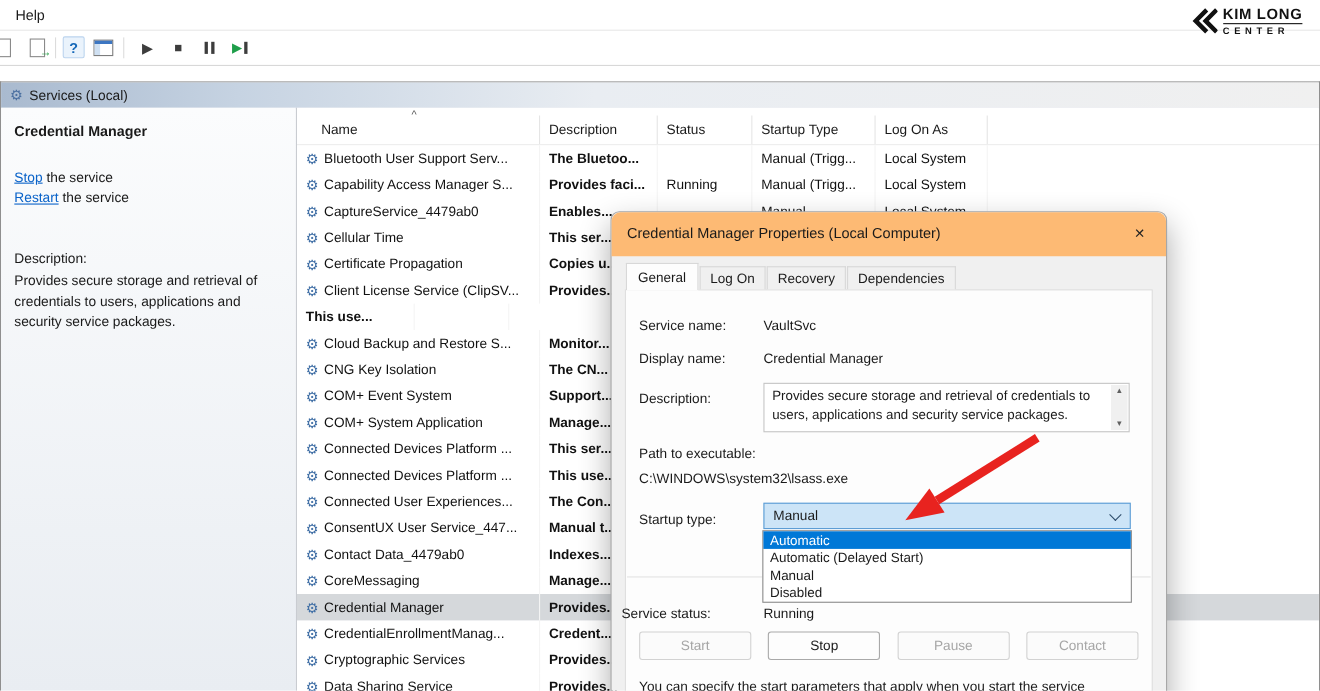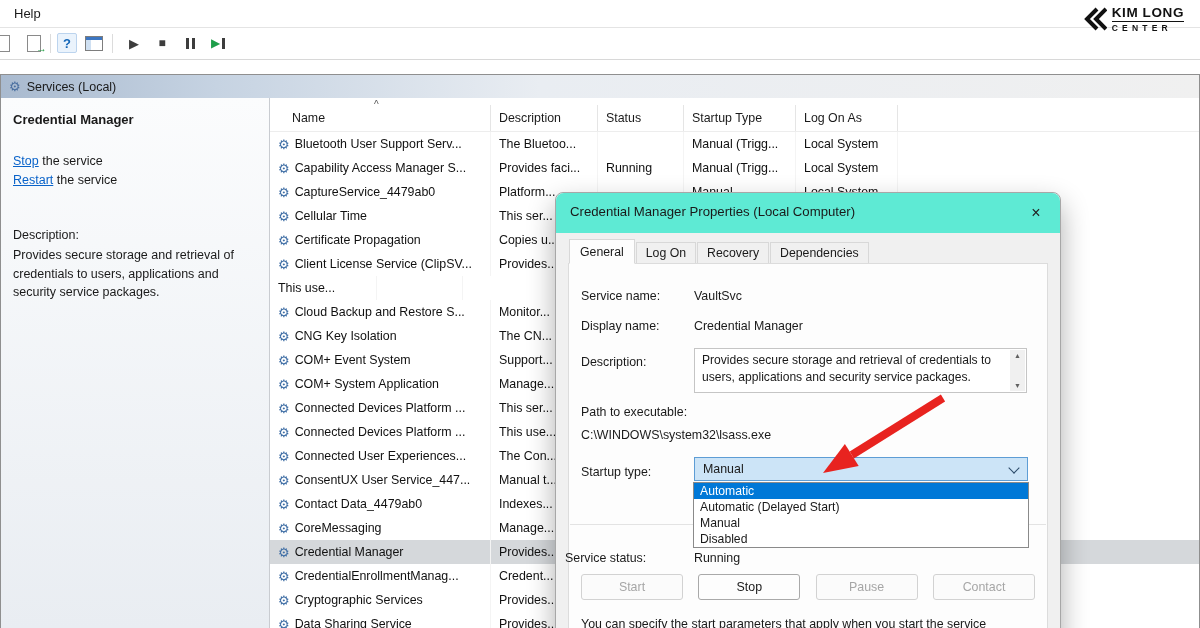--- a/index.html
+++ b/index.html
@@ -55,27 +55,27 @@
     border-right:1px solid #e5e5e5;padding-left:8px;white-space:nowrap;overflow:hidden;}
   .h-name{width:221px;padding-left:22px;}
   .h-desc{width:107px;}.h-status{width:86px;}.h-startup{width:112px;}.h-logon{width:102px;}
   .sort-glyph{position:absolute;left:104px;top:1px;font-size:10px;color:#555;}
   .rows{position:absolute;top:34px;left:0;right:0;bottom:0;}
   .svc-row{height:24px;display:flex;align-items:center;font-size:12.4px;color:#111;cursor:default;}
   .svc-row.selected{background:#d5d8db;}
   .cell{box-sizing:border-box;height:24px;display:flex;align-items:center;padding-left:8px;
     white-space:nowrap;overflow:hidden;border-right:1px solid #f4f4f4;}
   .c-name{width:221px;gap:5px;}
-  .c-desc{width:107px;}.c-status{width:86px;}.c-startup{width:112px;}.c-logon{width:102px;}
+  .c-desc{width:107px;font-weight:bold;}.c-status{width:86px;}.c-startup{width:112px;}.c-logon{width:102px;}
   .row-gear{color:#3f6ea5;font-size:13px;line-height:1;flex:0 0 auto;}
 
   
   .dialog{position:absolute;left:555px;top:192px;width:504px;height:470px;background:#f0f0f0;
     border:1px solid #a7a7a7;border-radius:8px 8px 0 0;box-shadow:0 12px 28px rgba(0,0,0,.32);z-index:10;}
-  .dlg-titlebar{position:absolute;top:0;left:0;right:0;height:40px;background:#5eead4;border-radius:8px 8px 0 0;}
+  .dlg-titlebar{position:absolute;top:0;left:0;right:0;height:40px;background:#fdba74;border-radius:8px 8px 0 0;}
   .dlg-title{position:absolute;left:14px;top:11px;font-size:13.2px;}
   .dlg-close{position:absolute;right:12px;top:8px;width:24px;height:24px;display:flex;align-items:center;
     justify-content:center;font-size:16px;color:#222;cursor:pointer;}
   .dlg-tabs{position:absolute;left:13px;top:46px;height:24px;display:flex;align-items:flex-end;z-index:3;}
   .dlg-tab{background:#f0f0f0;border:1px solid #d8d8d8;border-bottom:none;padding:3px 9px;font-size:12.3px;
     margin-right:1px;cursor:pointer;}
   .dlg-tab.active{background:#fdfdfd;padding:5px 10px 4px;margin-bottom:-1px;border-bottom:1px solid #fdfdfd;}
   .dlg-page{position:absolute;left:12px;right:12px;top:70px;height:600px;background:#fdfdfd;border:1px solid #dcdcdc;z-index:1;}
   .f{position:absolute;font-size:12.4px;z-index:2;white-space:nowrap;}
   .desc-box{position:absolute;left:138px;top:155px;width:333px;height:45px;background:#fff;border:1px solid #c5c5c5;
@@ -201,21 +201,21 @@
           <span class="cell c-status">Running</span>
           <span class="cell c-startup">Manual (Trigg...</span>
           <span class="cell c-logon">Local System</span>
         </div>
 
         <div class="svc-row">
           <span class="cell c-name">
             <span class="gear row-gear"></span>
             <span>CaptureService_4479ab0</span>
           </span>
-          <span class="cell c-desc">Platform...</span>
+          <span class="cell c-desc">Enables...</span>
           <span class="cell c-status"></span>
           <span class="cell c-startup">Manual</span>
           <span class="cell c-logon">Local System</span>
         </div>
 
         <div class="svc-row">
           <span class="cell c-name">
             <span class="gear row-gear"></span>
             <span>Cellular Time</span>
           </span>

